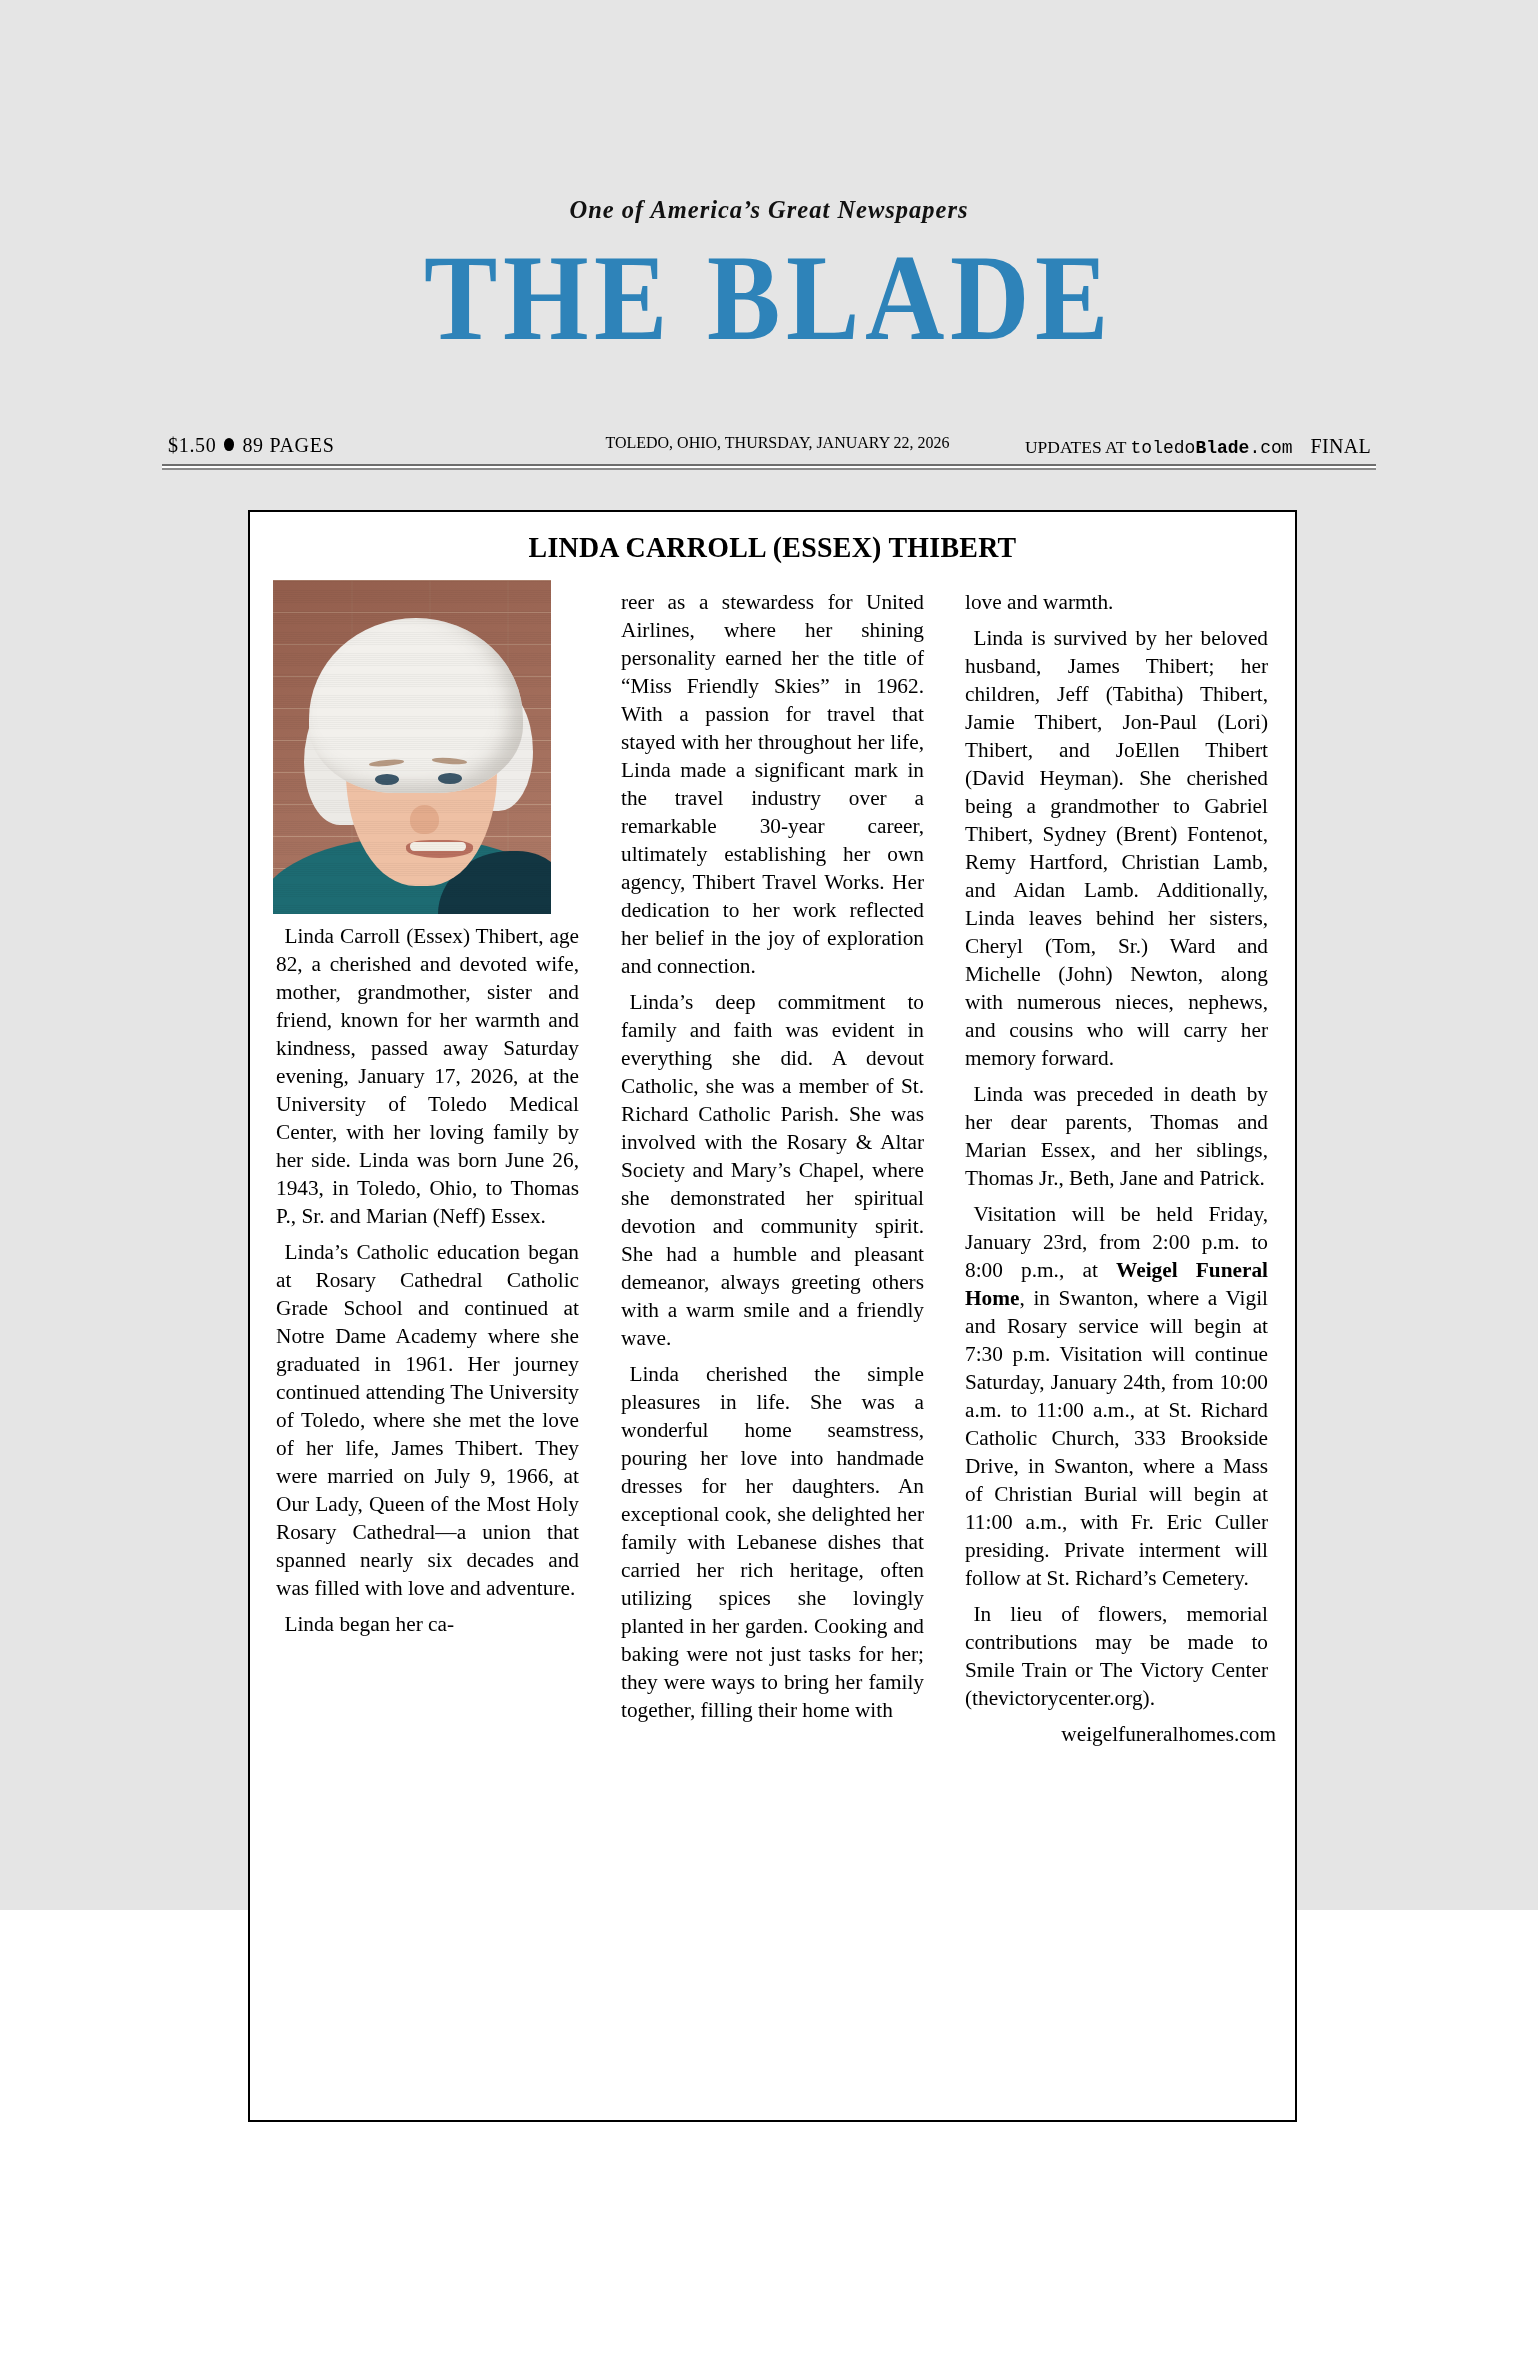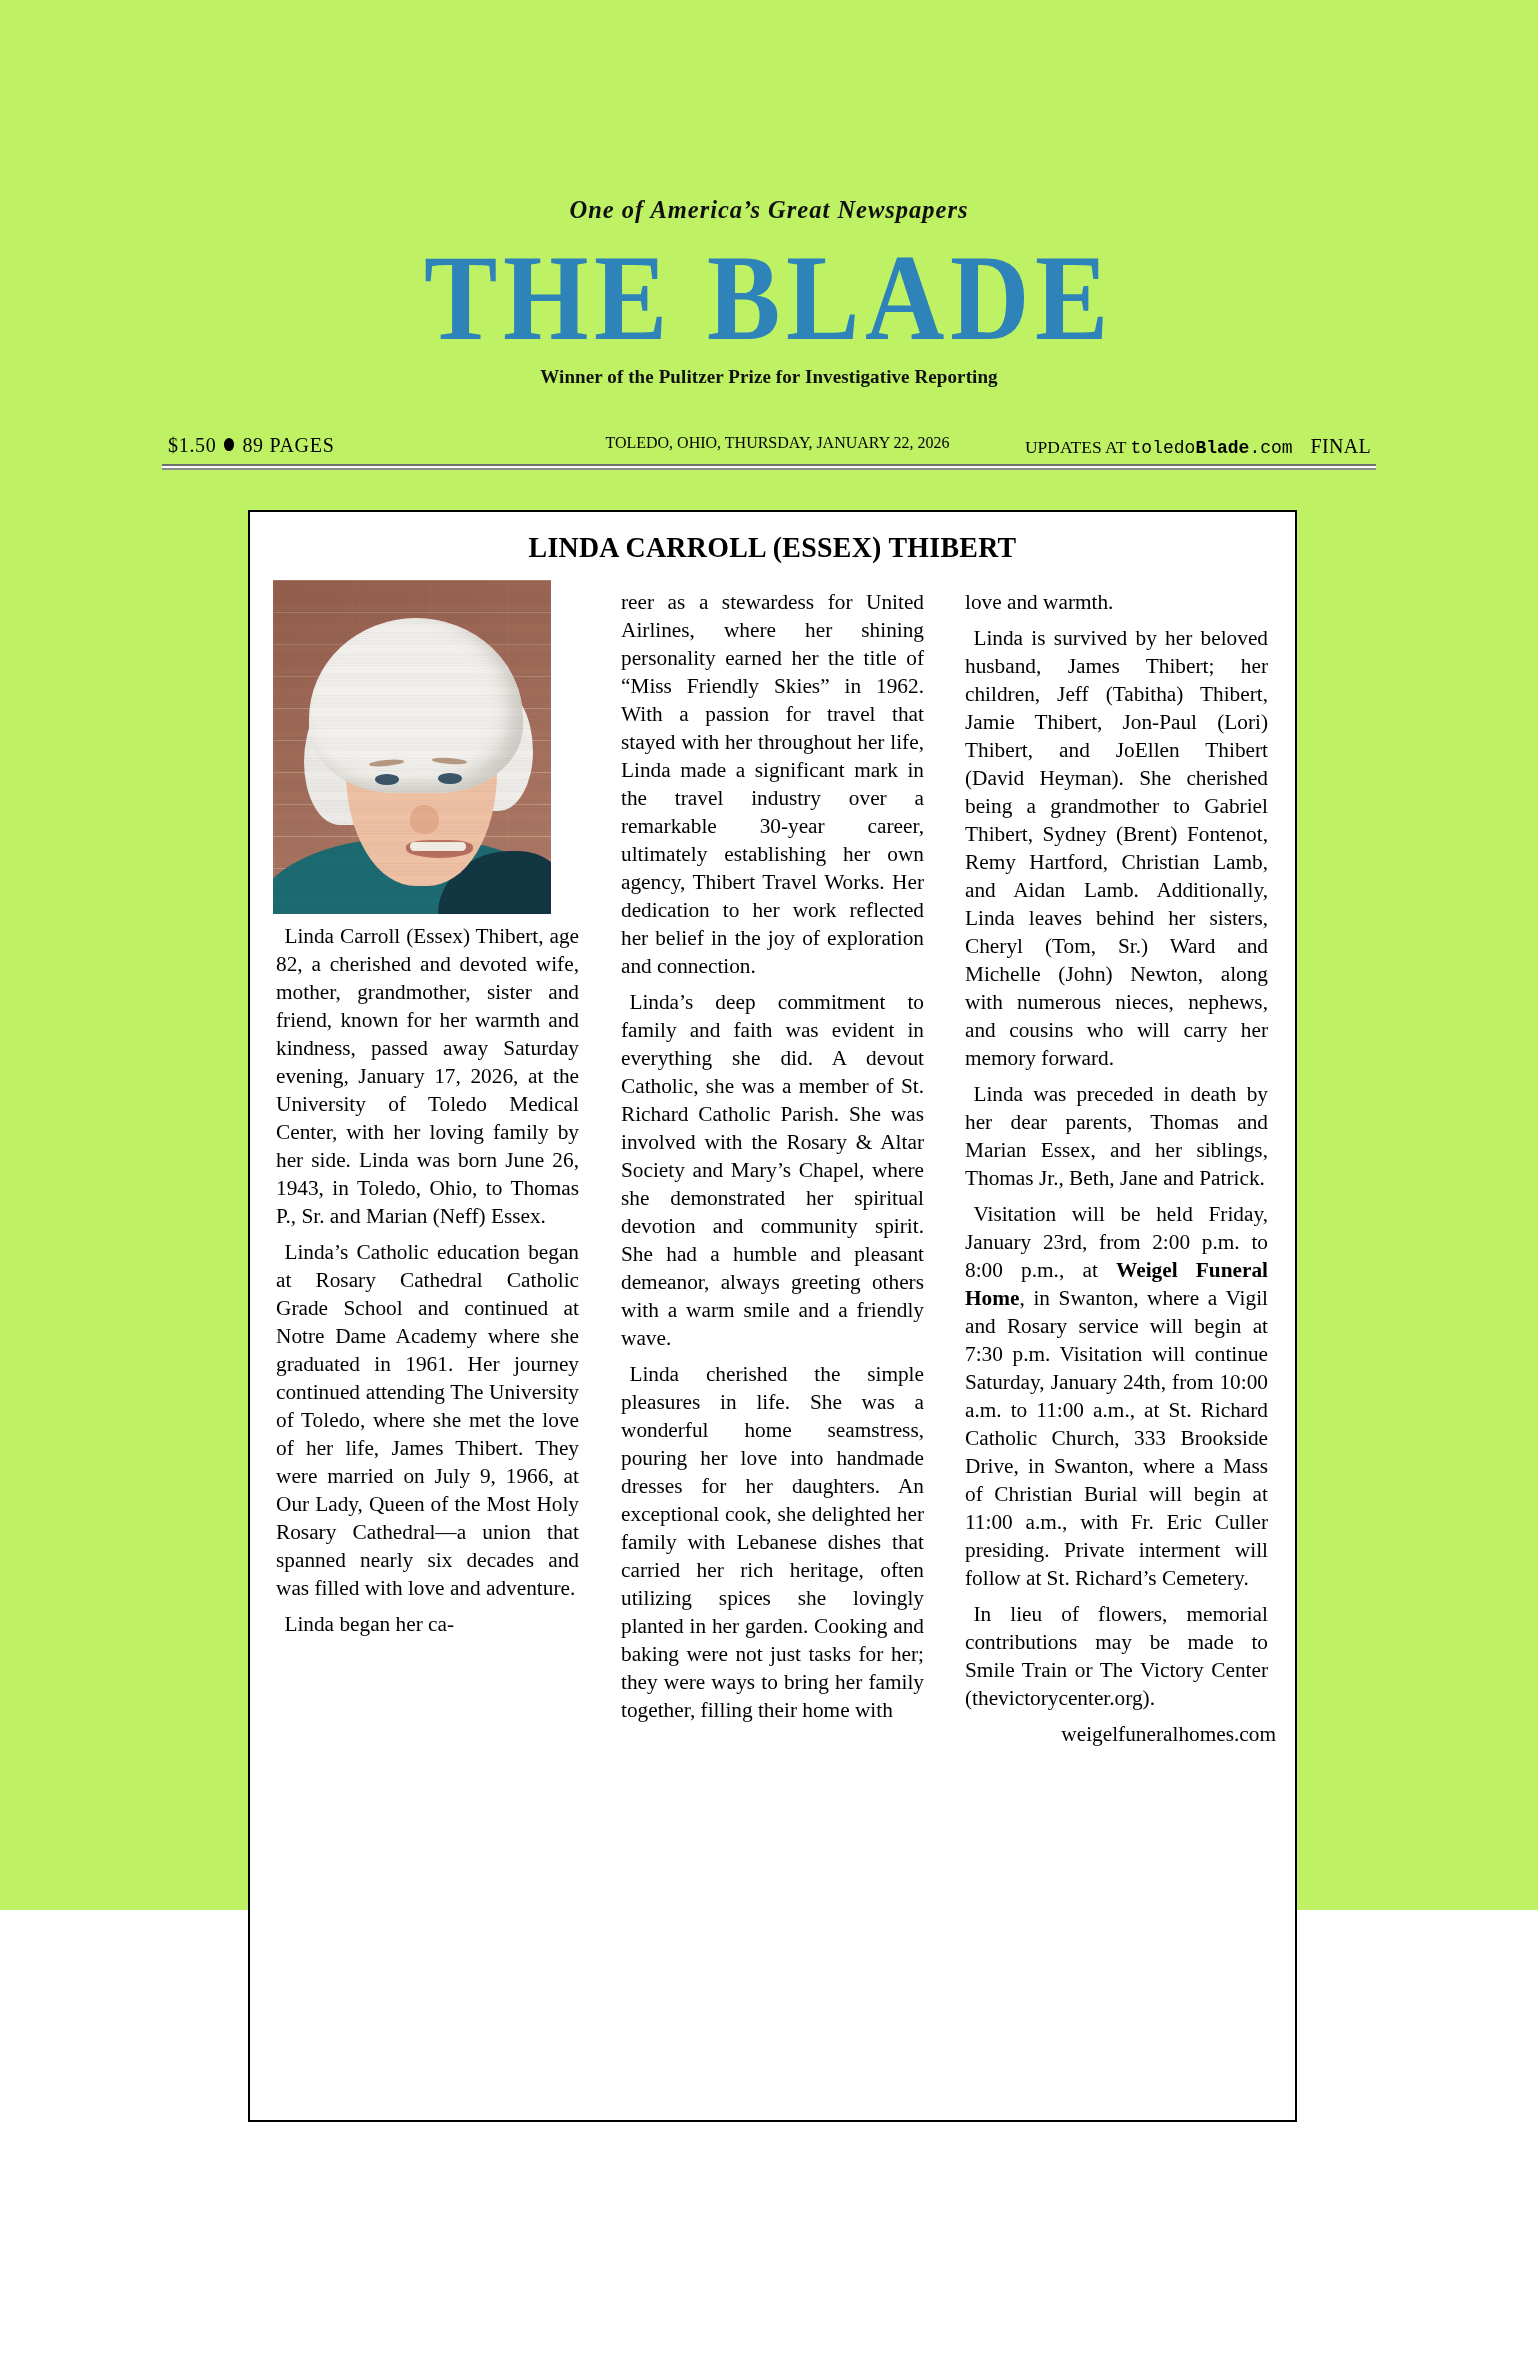--- a/index.html
+++ b/index.html
@@ -12,21 +12,21 @@
     height: 2377px;
     font-family: "Liberation Serif", "DejaVu Serif", serif;
     color: #000000;
     overflow: hidden;
   }
 
   .page {
     position: relative;
     width: 1538px;
     height: 1910px;
-    background: #bef264;
+    background: #e5e5e5;
   }
 
   
   .masthead {
     position: absolute;
     left: 0;
     top: 196px;
     width: 1538px;
     text-align: center;
   }
@@ -301,21 +301,20 @@
   }
 </style>
 </head>
 <body>
 
 <div class="page">
 
   <div class="masthead">
     <div class="tagline">One of America’s Great Newspapers</div>
     <div class="nameplate" style="color: rgb(46, 131, 185);"><span>THE</span><span class="sp"></span><span>BLADE</span></div>
-    <div class="pulitzer">Winner of the Pulitzer Prize for Investigative Reporting</div>
   </div>
 
   <div class="infoline">
     <div class="left"><span>$1.50</span><span class="bullet-dot"></span><span>89 PAGES</span></div>
     <div class="center">TOLEDO, OHIO, THURSDAY, JANUARY 22, 2026</div>
     <div class="right"><span class="upd">UPDATES AT</span> <span class="url"><span>toledo</span><b>Blade</b><span>.com</span></span><span class="final">FINAL</span></div>
   </div>
 
   <div class="rule-group">
     <div class="rule-thick"></div>

